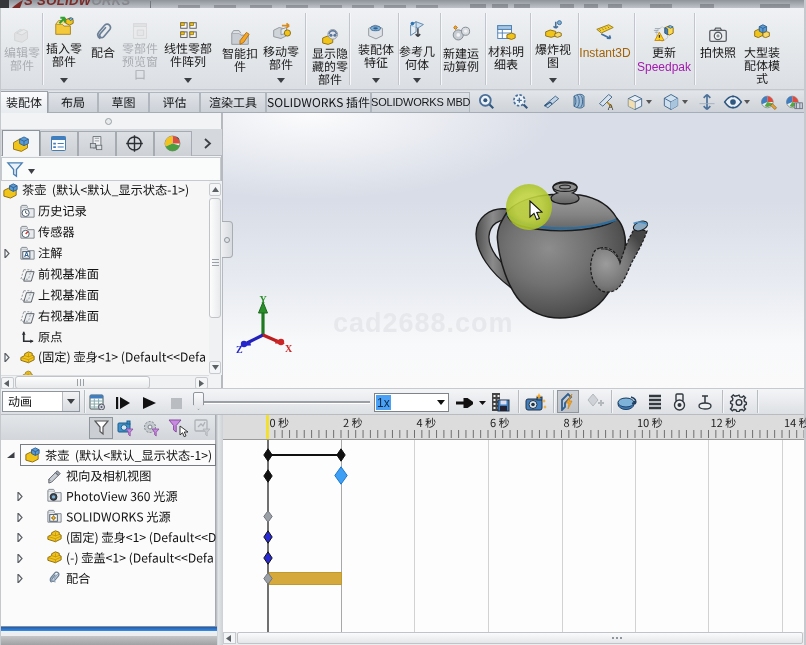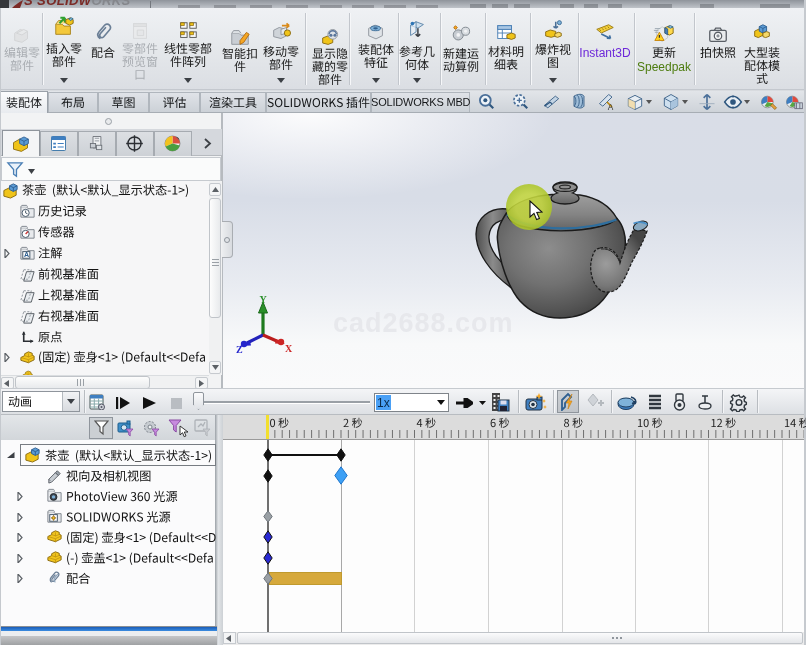--- a/index.html
+++ b/index.html
@@ -141,31 +141,31 @@
     <circle cx="19" cy="4" r="2.2" fill="#7fb2d9" stroke="#3a6a95"></circle>
   </svg>
 <svg class="abs" style="left:549px;top:78px" width="8" height="5" viewBox="0 0 8 5">
     <path d="M0 0h8L4 5z" fill="#3c4045"></path>
   </svg>
 <svg class="abs" style="left:594px;top:22px" width="22" height="22" viewBox="0 0 24 24">
     <path d="M3 8l13-5 5 3-13 6z" fill="#f3cf3a" stroke="#9a7a12"></path>
     <path d="M6 8l1.5 1.8M9 7l1.5 1.8M12 6l1.5 1.8M15 5l1.5 1.8" stroke="#9a7a12"></path>
     <path d="M8 13l10 5m0 0l-1-3.4m1 3.4l-4-.4" stroke="#3f6fa0" stroke-width="1.8" fill="none"></path>
   </svg>
-<div class="abs" style="left:605px;top:46px;width:120px;margin-left:-60px;text-align:center;font:12px 'Liberation Sans';color:#6d28d9">Instant3D</div>
+<div class="abs" style="left:605px;top:46px;width:120px;margin-left:-60px;text-align:center;font:12px 'Liberation Sans';color:#a16207">Instant3D</div>
 <svg class="abs" style="left:653px;top:24px" width="22" height="22" viewBox="0 0 24 24">
     <path d="M10 3l6 4 0 8-6 4-6-4V7z" fill="#fff" stroke="#9aa" stroke-width=".5" fill-opacity="0"></path>
     <path d="M13 4l5-2 4 2v6l-4 2-5-2z" fill="#ffd94d" stroke="#8a6a10"></path>
     <path d="M16 3l3-1.2 3 1.4-3 1.4z" fill="#8ec6e8" stroke="#3a6a8a"></path>
     <path d="M13 4l3 1.4v6.2l-3-1.6z" fill="#4a7fb5" stroke="#2e5f91"></path>
     <path d="M7 9l5 9H2z" fill="#ffd21e" stroke="#c8860a"></path>
     <path d="M7 12v3m0 1.6v.4" stroke="#333" stroke-width="1.4"></path>
     <path d="M2 5h6M1 7h5M2 9h4" stroke="#9aa5af"></path>
   </svg>
-<div class="abs" style="left:664px;top:60px;width:120px;margin-left:-60px;text-align:center;font:12px 'Liberation Sans';color:#4d7c0f">Speedpak</div>
+<div class="abs" style="left:664px;top:60px;width:120px;margin-left:-60px;text-align:center;font:12px 'Liberation Sans';color:#a21caf">Speedpak</div>
 <svg class="abs" style="left:707px;top:24px" width="22" height="22" viewBox="0 0 24 24">
     <rect x="3" y="7" width="18" height="12" rx="1.5" fill="#e9ebed" stroke="#5a5f66" stroke-width="1.4"></rect>
     <path d="M8 7l1.5-2.5h5L16 7" fill="none" stroke="#5a5f66" stroke-width="1.4"></path>
     <circle cx="12" cy="13" r="4" fill="#fff" stroke="#5a5f66" stroke-width="1.4"></circle>
     <circle cx="12" cy="13" r="1.8" fill="#8b9097"></circle>
   </svg>
 <svg class="abs" style="left:751px;top:22px" width="22" height="22" viewBox="0 0 24 24">
     <path d="M4 10l5-2.5 4 1v6L8 17l-4-1.5z" fill="#f0c419" stroke="#8a6a10"></path>
     <path d="M9 5l4-2 4 2v5l-4 2-4-2z" fill="#5b9bd5" stroke="#2e5f91"></path>
     <path d="M9 5l4 2 4-2M13 7v5" stroke="#2e5f91" fill="none"></path>

